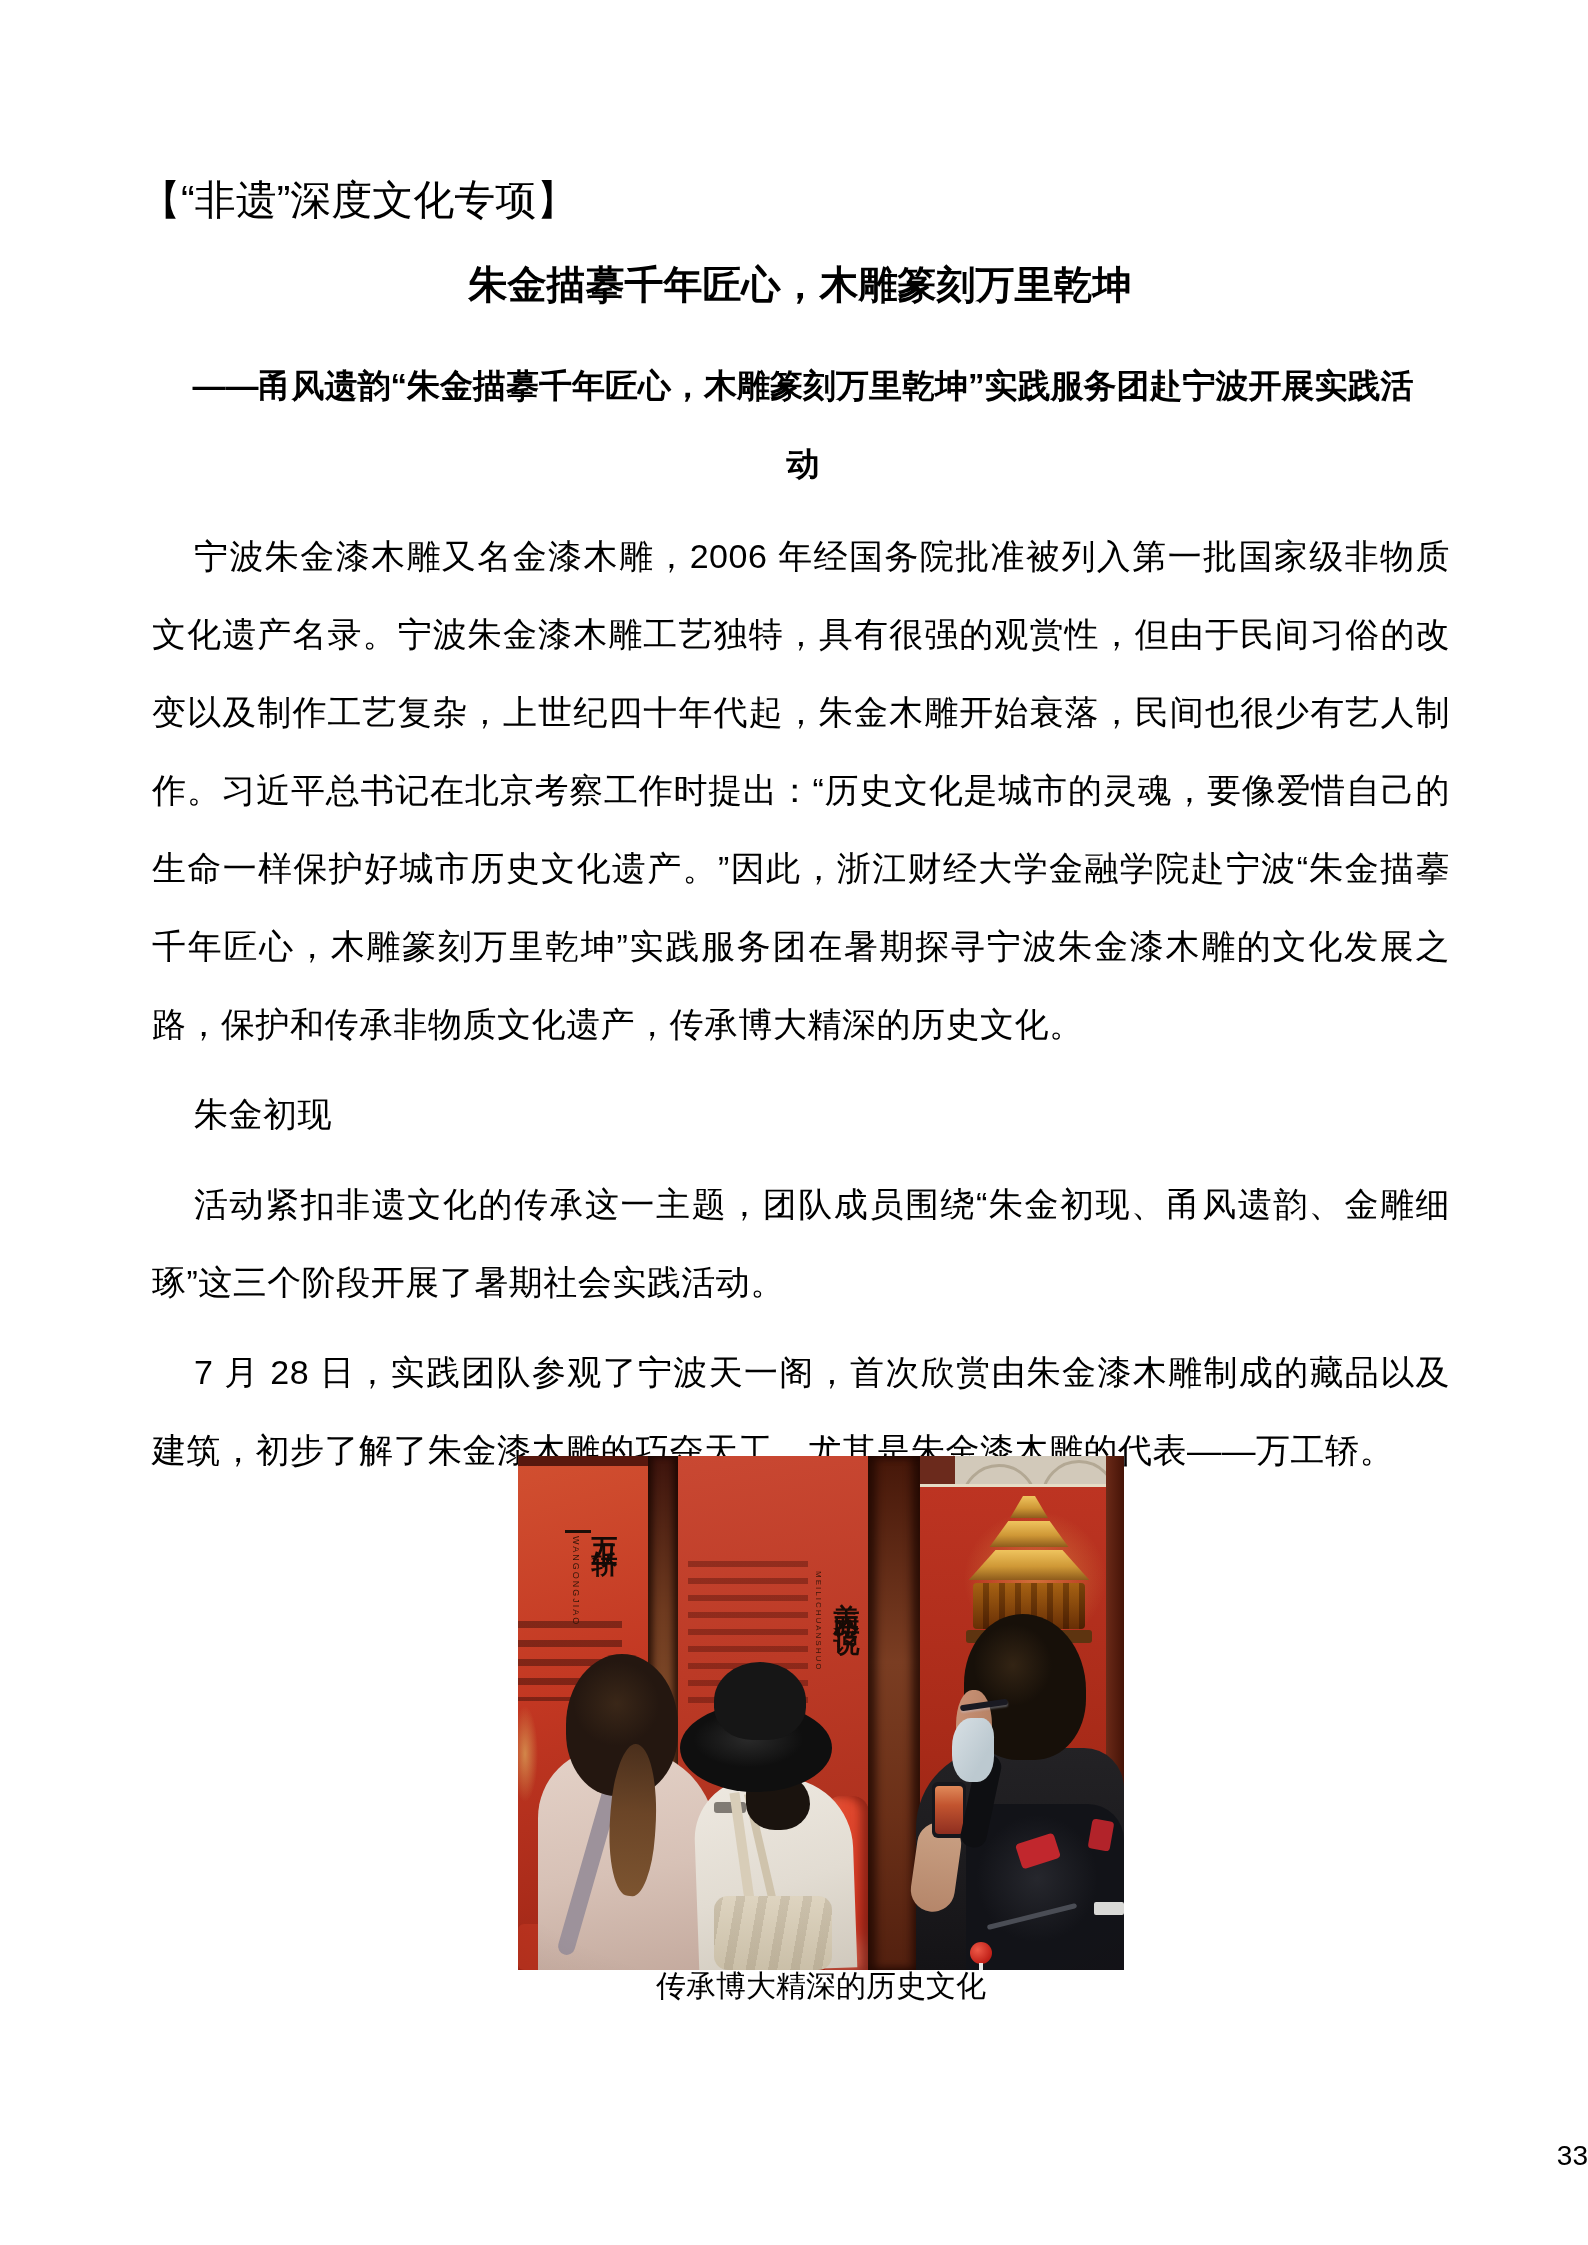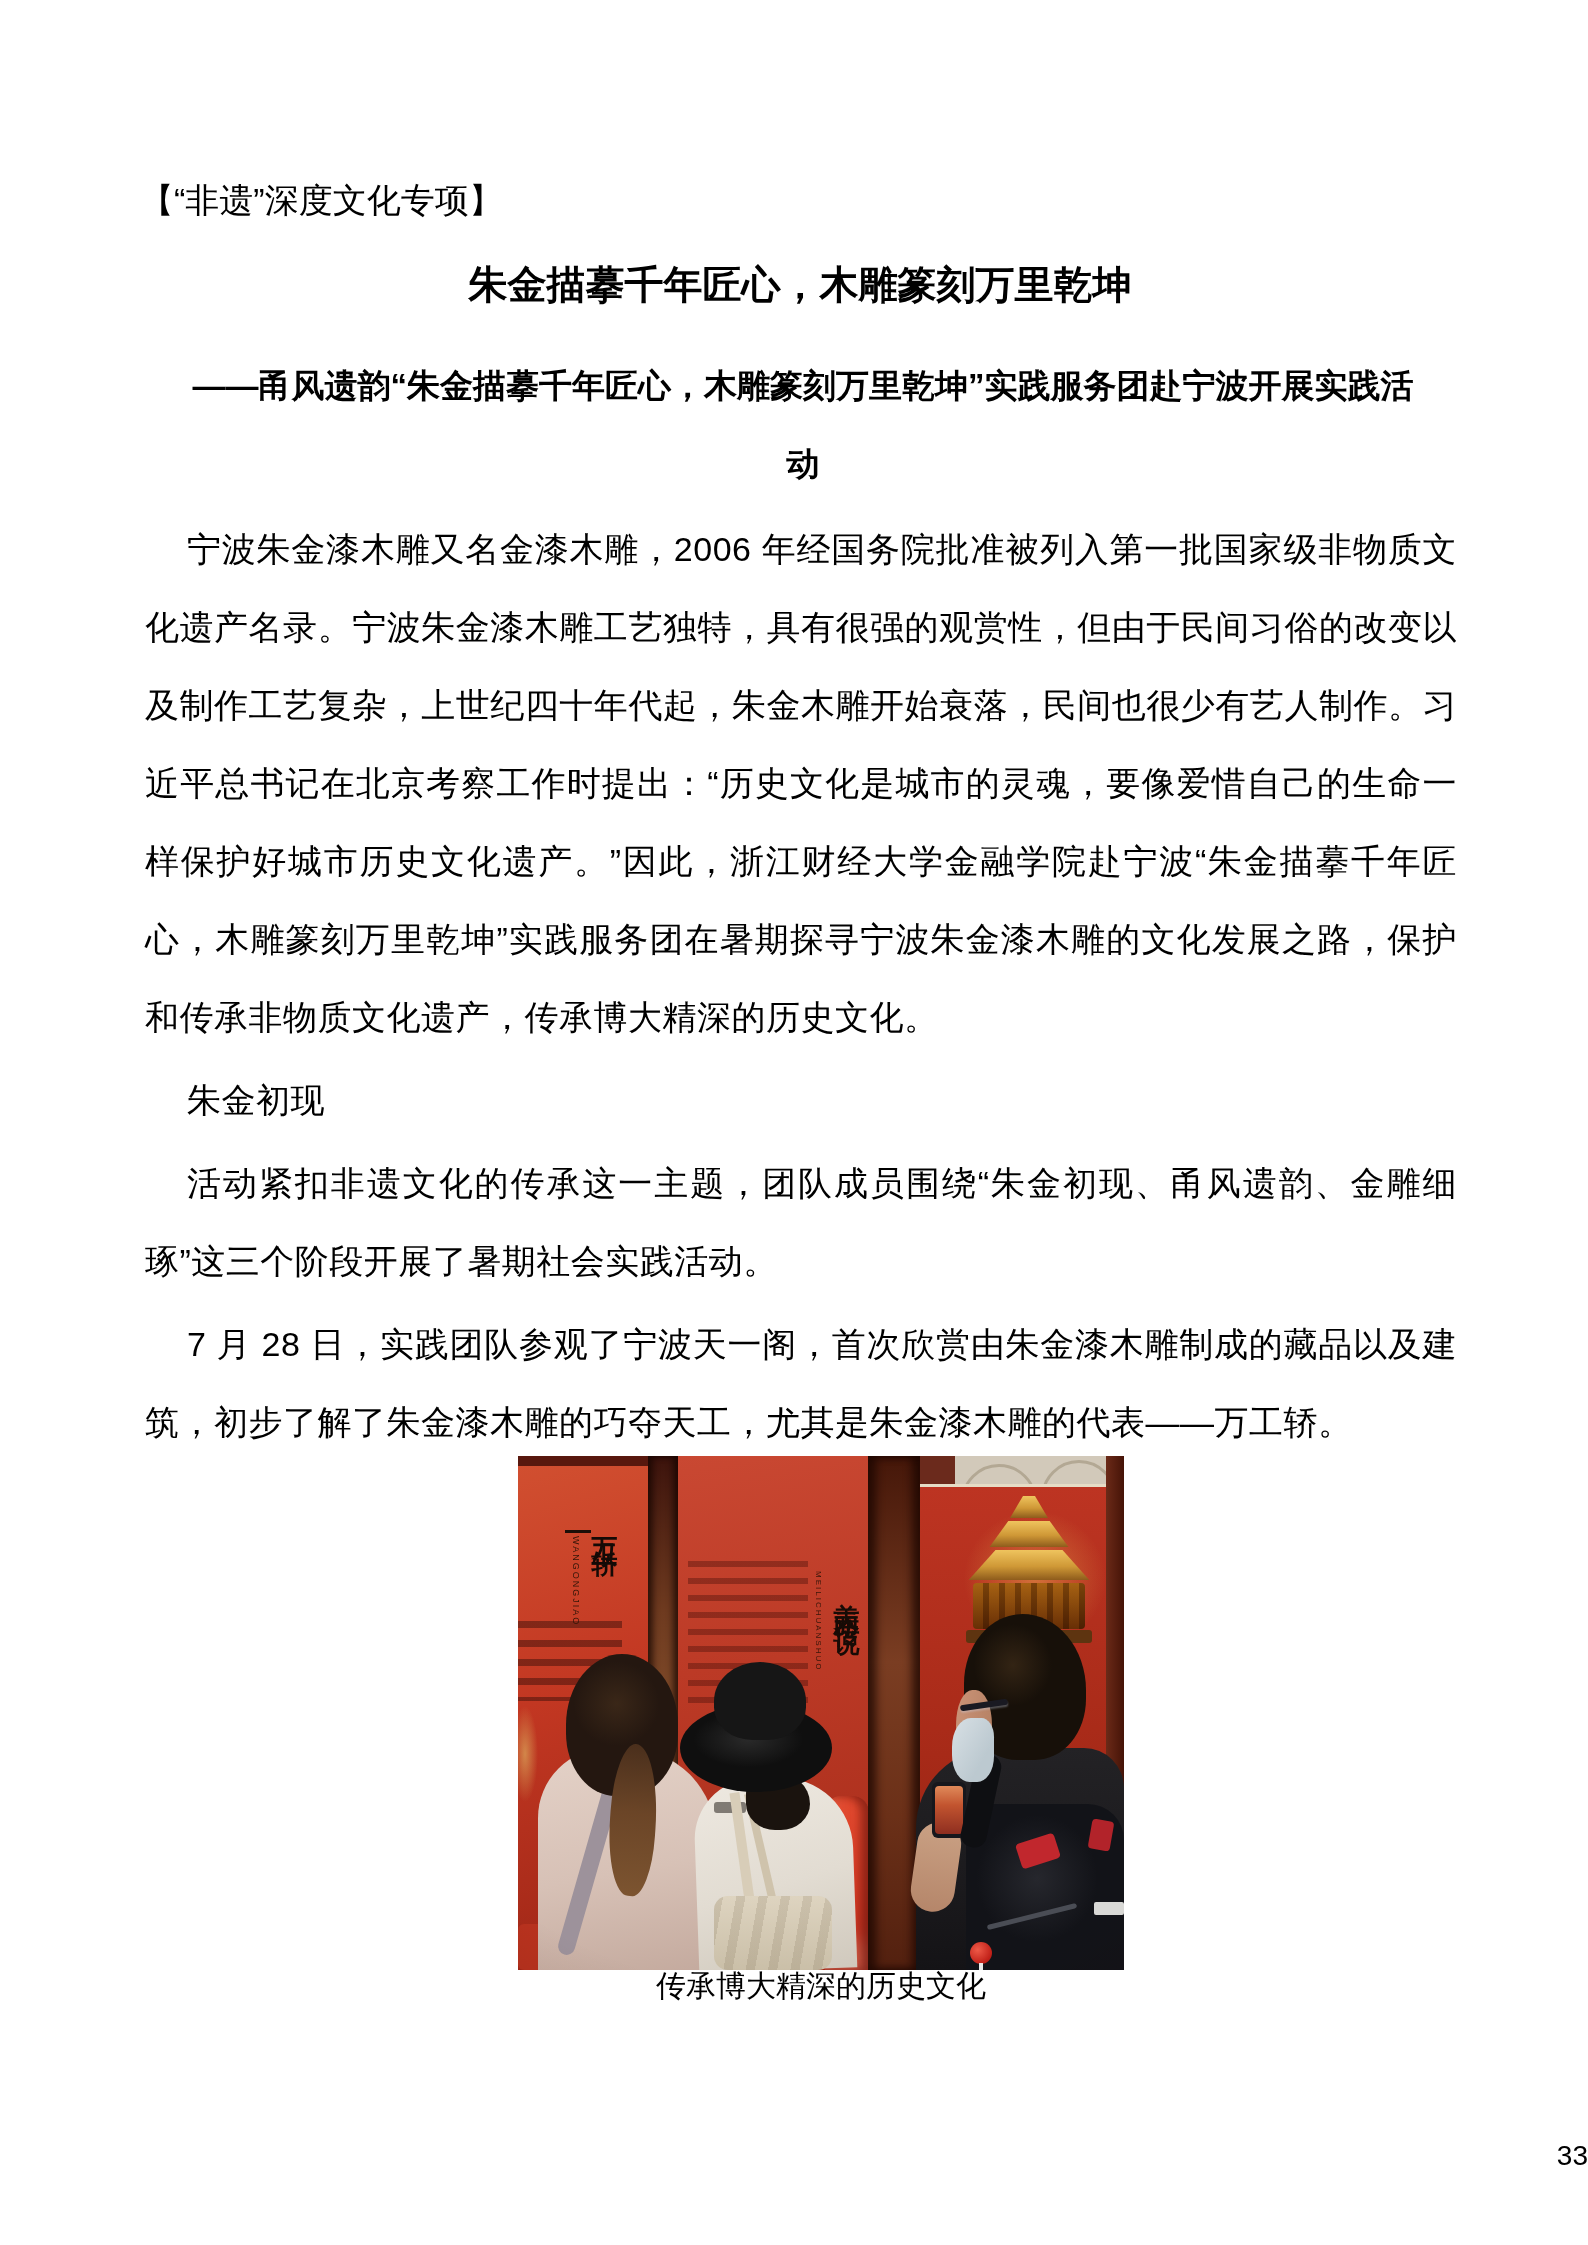--- a/index.html
+++ b/index.html
@@ -4,25 +4,25 @@
 <style>
   html,body{margin:0;padding:0;}
   body{
     width:1588px;height:2245px;background:#ffffff;position:relative;
     font-family:"Liberation Sans","DejaVu Sans",sans-serif;color:#000;
     overflow:hidden;
   }
   .abs{position:absolute;}
 
   
-  .tag{left:140px;top:180px;font-size:34px;line-height:40px;}
+  .tag{left:140px;top:180px;font-size:41px;line-height:40px;}
   .title{left:140px;top:258px;width:1320px;text-align:center;font-size:39px;font-weight:bold;margin:0;}
   .subtitle{left:183px;top:347px;width:1240px;text-align:center;font-size:33px;font-weight:bold;line-height:78px;}
   .bodytext{left:140px;top:505px;width:1322px;font-size:34px;line-height:78px;text-align:justify;letter-spacing:0.5px;}
-  .bodytext p{margin:5px;text-indent:42px;}
+  .bodytext p{margin:12px;text-indent:42px;}
   .caption{left:518px;top:1966px;width:606px;text-align:center;font-size:30px;}
   .pagenum{left:0;top:2140px;width:1588px;text-align:right;font-size:28px;}
 
   
   .photo{left:518px;top:1456px;width:606px;height:514px;overflow:hidden;background:#6b2a1c;}
   .photo *{position:absolute;}
 
   .panel-left{left:0;top:8px;width:130px;height:506px;
     background:linear-gradient(165deg,#d14f30 0%,#c23722 45%,#9e2616 100%);}
   .p-left-topdark{left:0;top:0;width:130px;height:10px;background:#58180e;}

